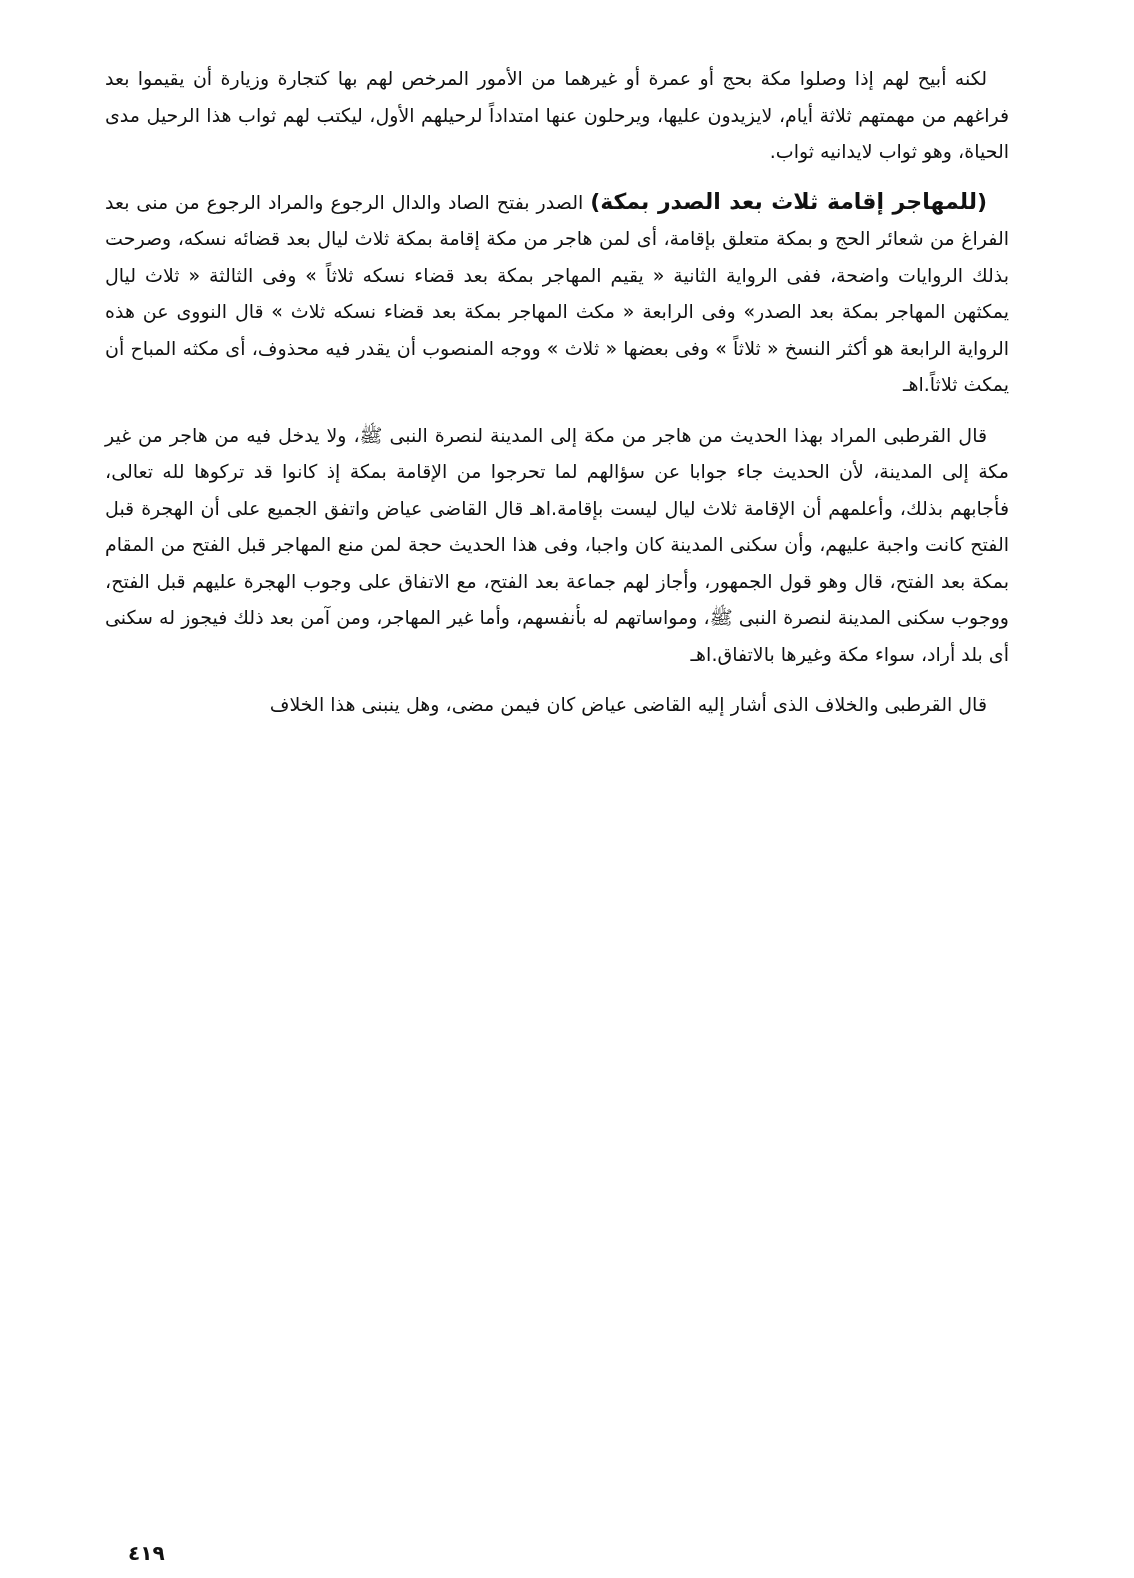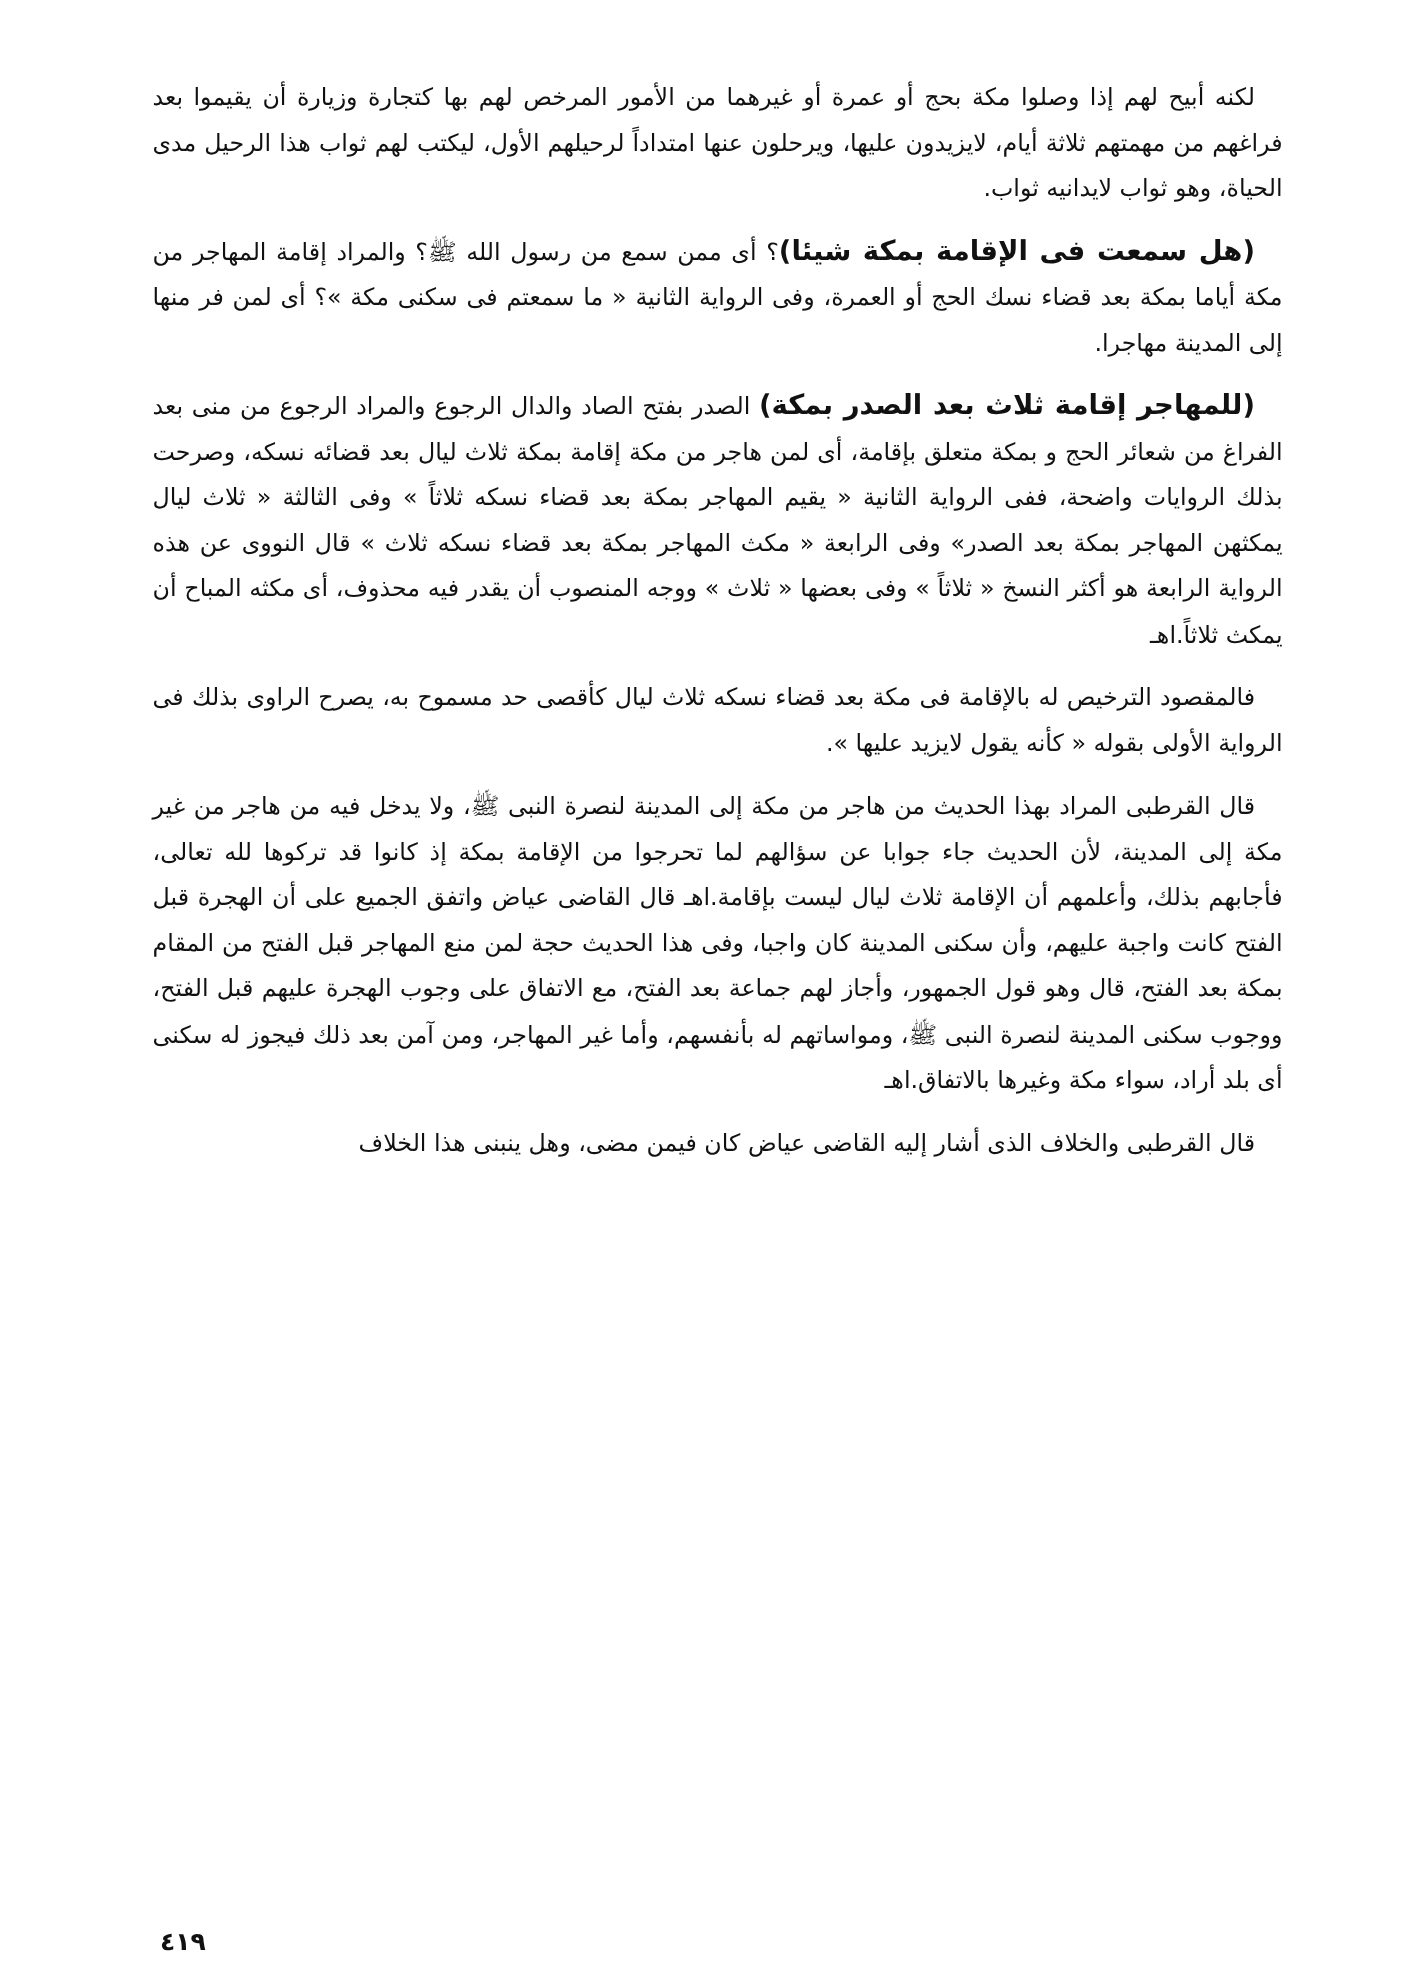--- a/index.html
+++ b/index.html
@@ -1,21 +1,21 @@
 <!DOCTYPE html>
 <html><head>
 <meta charset="utf-8">
 <style>
   html, body { margin: 0; padding: 0; background: #ffffff; }
   body {
     width: 1134px; height: 1578px; position: relative; overflow: hidden;
     font-family: "DejaVu Sans", sans-serif; color: #111111;
   }
   .page {
-    position: absolute; left: 122px; top: 60px; width: 904px;
+    position: absolute; left: 105px; top: 60px; width: 904px;
     direction: rtl; text-align: justify;
   }
   .para {
     font-size: 19px; line-height: 36.5px; margin: 0 0 14px 0;
     text-align: justify; text-align-last: right;
   }
   .para .indent { display: inline-block; width: 22px; }
   .para b { font-weight: bold; font-size: 22px; }
   .heading {
     font-size: 32px; font-weight: bold; text-align: center;
@@ -28,25 +28,23 @@
 </style>
 </head>
 <body>
 
 <div class="page">
 
   <p class="para"><span class="indent"></span><span>لكنه أبيح لهم إذا وصلوا مكة بحج أو عمرة أو غيرهما من الأمور المرخص لهم بها كتجارة وزيارة أن يقيموا بعد فراغهم من مهمتهم ثلاثة أيام، لايزيدون عليها، ويرحلون عنها امتداداً لرحيلهم الأول، ليكتب لهم ثواب هذا الرحيل مدى الحياة، وهو ثواب لايدانيه ثواب.</span></p>
 
 
 
-  <p class="para"><span class="indent"></span><b>(هل سمعت فى الإقامة بمكة شيئا)</b><span>؟ أى ممن سمع من رسول الله ﷺ؟ والمراد إقامة المهاجر من مكة أياما بمكة بعد قضاء نسك الحج أو العمرة، وفى الرواية الثانية « ما سمعتم فى سكنى مكة »؟ أى لمن فر منها إلى المدينة مهاجرا.</span></p>
 
   <p class="para"><span class="indent"></span><b>(للمهاجر إقامة ثلاث بعد الصدر بمكة)</b><span> الصدر بفتح الصاد والدال الرجوع والمراد الرجوع من منى بعد الفراغ من شعائر الحج و بمكة متعلق بإقامة، أى لمن هاجر من مكة إقامة بمكة ثلاث ليال بعد قضائه نسكه، وصرحت بذلك الروايات واضحة، ففى الرواية الثانية « يقيم المهاجر بمكة بعد قضاء نسكه ثلاثاً » وفى الثالثة « ثلاث ليال يمكثهن المهاجر بمكة بعد الصدر» وفى الرابعة « مكث المهاجر بمكة بعد قضاء نسكه ثلاث » قال النووى عن هذه الرواية الرابعة هو أكثر النسخ « ثلاثاً » وفى بعضها « ثلاث » ووجه المنصوب أن يقدر فيه محذوف، أى مكثه المباح أن يمكث ثلاثاً.اهـ</span></p>
 
-  <p class="para"><span class="indent"></span><span>فالمقصود الترخيص له بالإقامة فى مكة بعد قضاء نسكه ثلاث ليال كأقصى حد مسموح به، يصرح الراوى بذلك فى الرواية الأولى بقوله « كأنه يقول لايزيد عليها ».</span></p>
 
 
   <p class="para"><span class="indent"></span><span>قال القرطبى المراد بهذا الحديث من هاجر من مكة إلى المدينة لنصرة النبى ﷺ، ولا يدخل فيه من هاجر من غير مكة إلى المدينة، لأن الحديث جاء جوابا عن سؤالهم لما تحرجوا من الإقامة بمكة إذ كانوا قد تركوها لله تعالى، فأجابهم بذلك، وأعلمهم أن الإقامة ثلاث ليال ليست بإقامة.اهـ قال القاضى عياض واتفق الجميع على أن الهجرة قبل الفتح كانت واجبة عليهم، وأن سكنى المدينة كان واجبا، وفى هذا الحديث حجة لمن منع المهاجر قبل الفتح من المقام بمكة بعد الفتح، قال وهو قول الجمهور، وأجاز لهم جماعة بعد الفتح، مع الاتفاق على وجوب الهجرة عليهم قبل الفتح، ووجوب سكنى المدينة لنصرة النبى ﷺ، ومواساتهم له بأنفسهم، وأما غير المهاجر، ومن آمن بعد ذلك فيجوز له سكنى أى بلد أراد، سواء مكة وغيرها بالاتفاق.اهـ</span></p>
 
   <p class="para"><span class="indent"></span><span>قال القرطبى والخلاف الذى أشار إليه القاضى عياض كان فيمن مضى، وهل ينبنى هذا الخلاف</span></p>
 
 </div>
 
 <div class="page-number">٤١٩</div>
 

